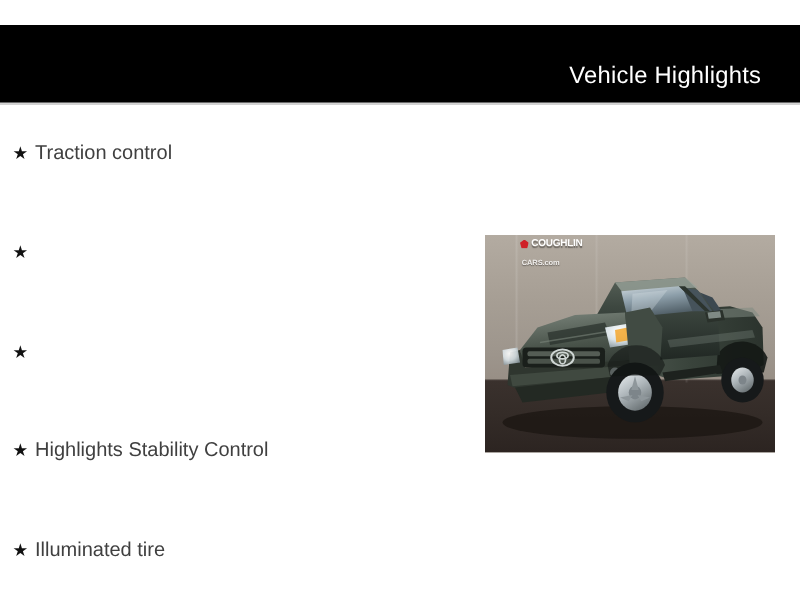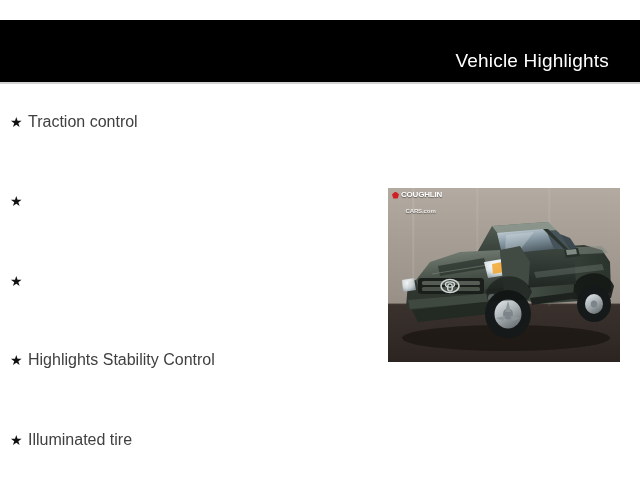--- a/index.html
+++ b/index.html
@@ -136,20 +136,21 @@
   .photo-watermark {
     position: absolute;
     left: 4px;
     top: 3px;
     line-height: 1;
     user-select: none;
   }
   .wm-row1 {
     display: flex;
     align-items: center;
+    margin-left: 24px;
   }
   .wm-mark {
     width: 7px;
     height: 7px;
     background: #cf2027;
     margin-right: 2px;
     clip-path: polygon(50% 0%, 100% 38%, 82% 100%, 18% 100%, 0% 38%);
   }
   .wm-name {
     font-family: "Liberation Sans", sans-serif;

